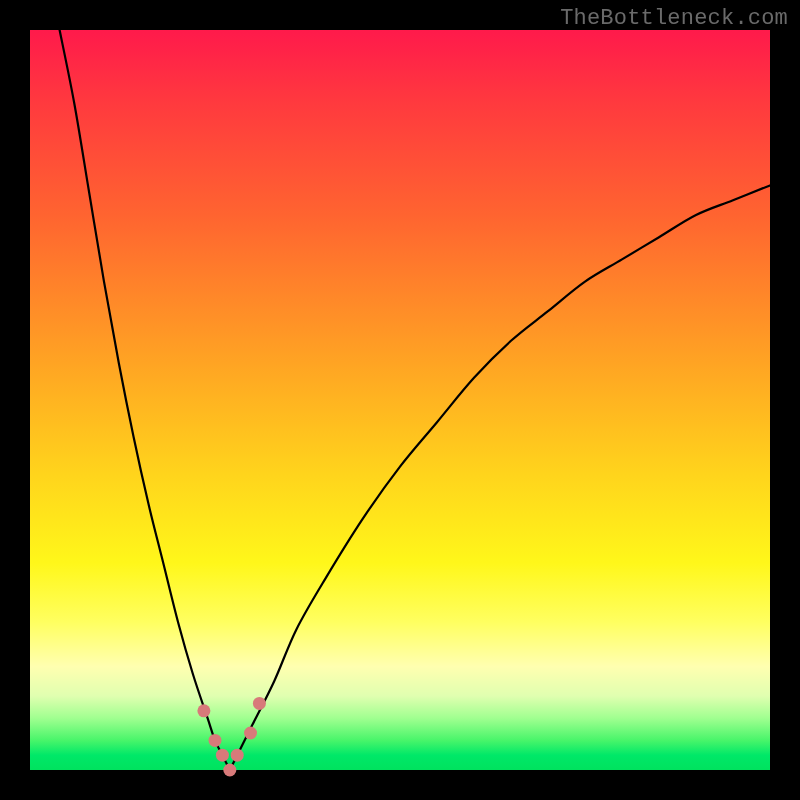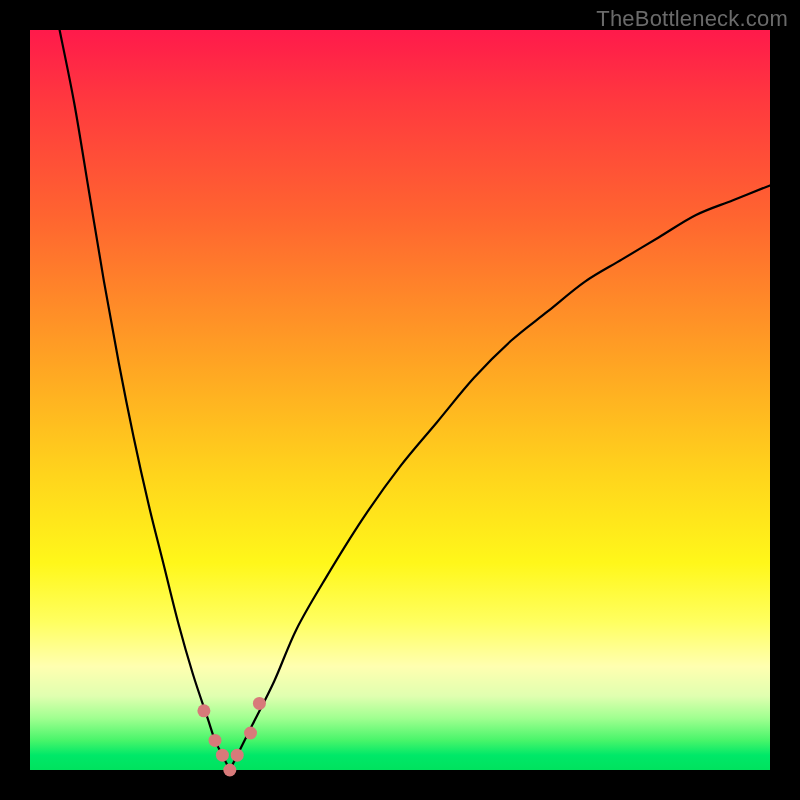--- a/index.html
+++ b/index.html
@@ -9,20 +9,21 @@
     height: 800px;
     background: #000;
     overflow: hidden;
     font-family: Arial, Helvetica, sans-serif;
   }
   .outer {
     width: 800px;
     height: 800px;
     background: #000;
     position: relative;
+    font-family: Liberation Mono, monospace;
   }
   .watermark {
     position: absolute;
     top: 6px;
     right: 12px;
     color: #6a6a6a;
     font-size: 22px;
     font-weight: 400;
     letter-spacing: 0.2px;
     z-index: 5;

